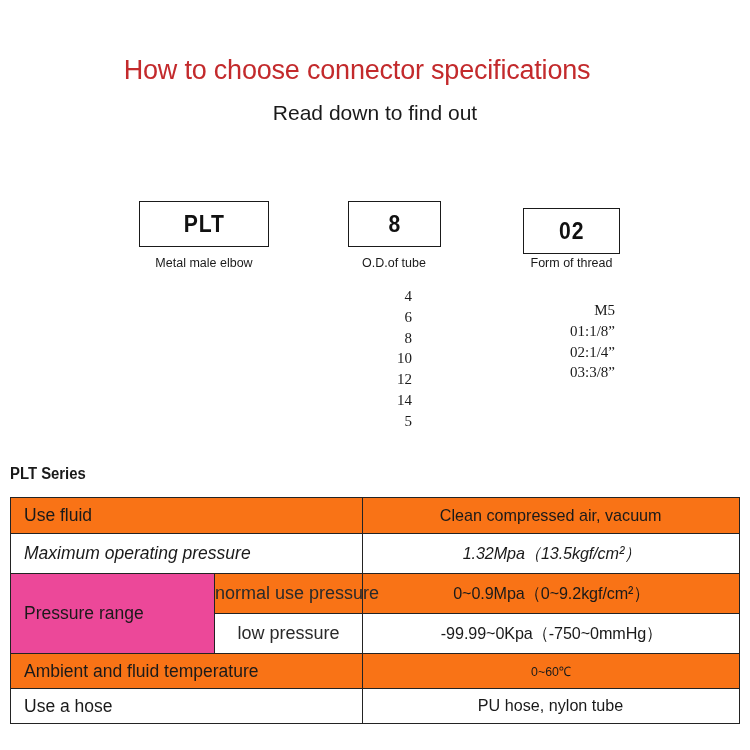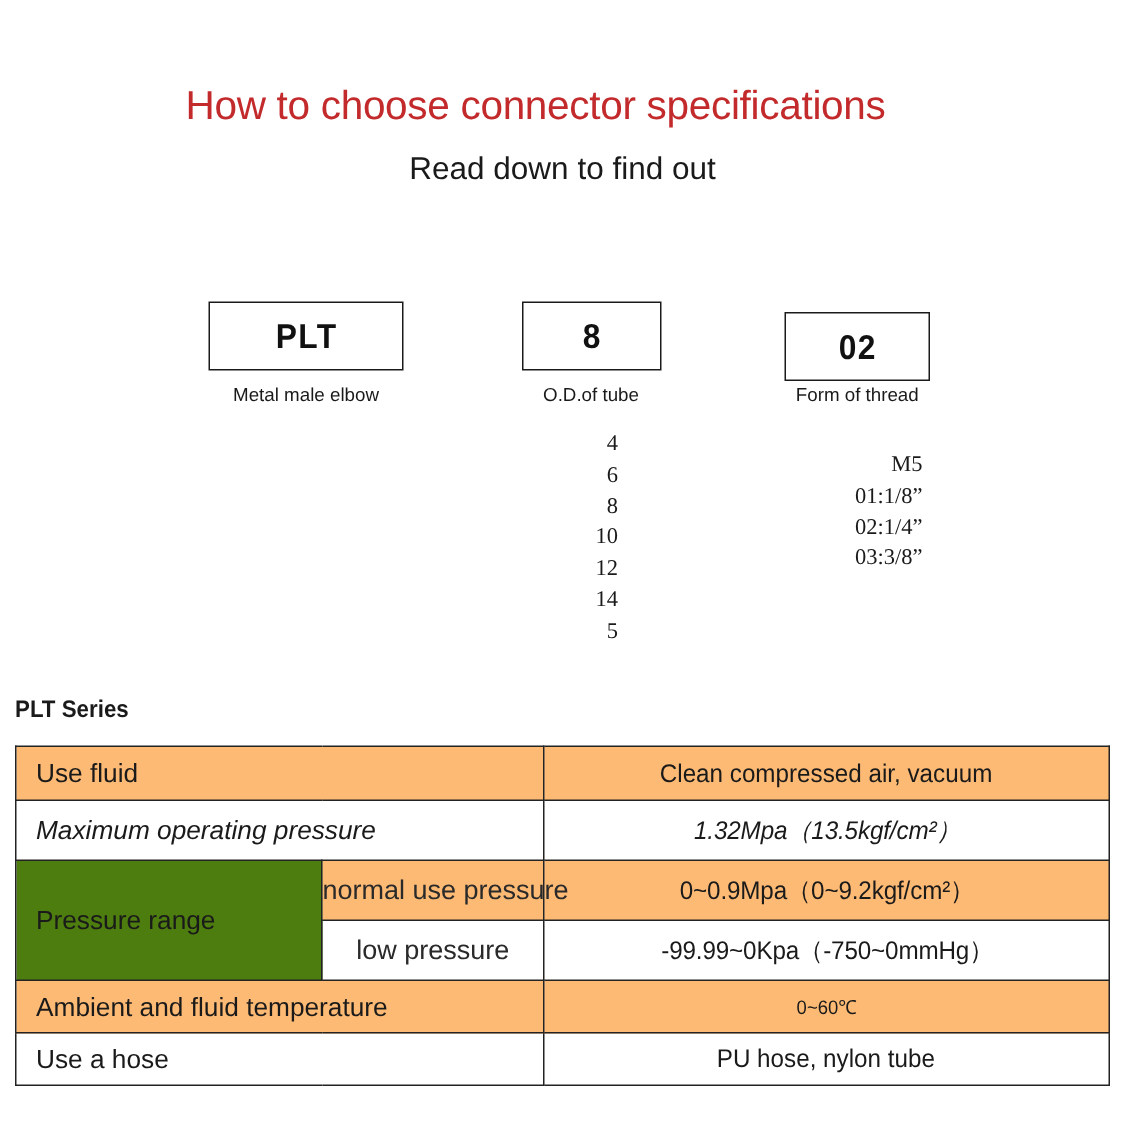--- a/index.html
+++ b/index.html
@@ -112,21 +112,21 @@
     width: 729px;
     border-collapse: collapse;
     table-layout: fixed;
     background: #ffffff;
   }
   .spec-table td {
     border: 1.3px solid #232323;
     padding: 0;
     vertical-align: middle;
   }
-  .spec-table tr.shaded td { background: #fdba74; }
+  .spec-table tr.shaded td { background: #f97316; }
 
   td.label-cell {
     padding-left: 13px;
     font-family: "Liberation Sans", sans-serif;
     font-size: 17.5px;
     color: #1a1a1a;
     white-space: nowrap;
   }
   td.sub-cell {
     text-align: center;
@@ -200,21 +200,21 @@
   <tbody id="spec-body">
       <tr class="shaded" style="height: 36px;">
         <td class="label-cell" colspan="2"><span>Use fluid</span></td>
         <td class="value-cell"><span class="value-inner">Clean compressed air, vacuum</span></td>
       </tr>
       <tr style="height: 40px; font-style: italic;">
         <td class="label-cell" colspan="2"><span>Maximum operating pressure</span></td>
         <td class="value-cell compact"><span class="value-inner">1.32Mpa（13.5kgf/cm²）</span></td>
       </tr>
       <tr class="shaded" style="height: 40px;">
-        <td class="label-cell" rowspan="2" style="background: #4d7c0f;"><span>Pressure range</span></td>
+        <td class="label-cell" rowspan="2" style="background: #ec4899;"><span>Pressure range</span></td>
         <td class="sub-cell"><span>normal use pressure</span></td>
         <td class="value-cell compact"><span class="value-inner">0~0.9Mpa（0~9.2kgf/cm²）</span></td>
       </tr>
       <tr style="height: 40px;">
         <td class="sub-cell"><span>low pressure</span></td>
         <td class="value-cell compact"><span class="value-inner">-99.99~0Kpa（-750~0mmHg）</span></td>
       </tr>
       <tr class="shaded" style="height: 35px;">
         <td class="label-cell" colspan="2"><span>Ambient and fluid temperature</span></td>
         <td class="value-cell tiny"><span class="value-inner">0~60℃</span></td>

